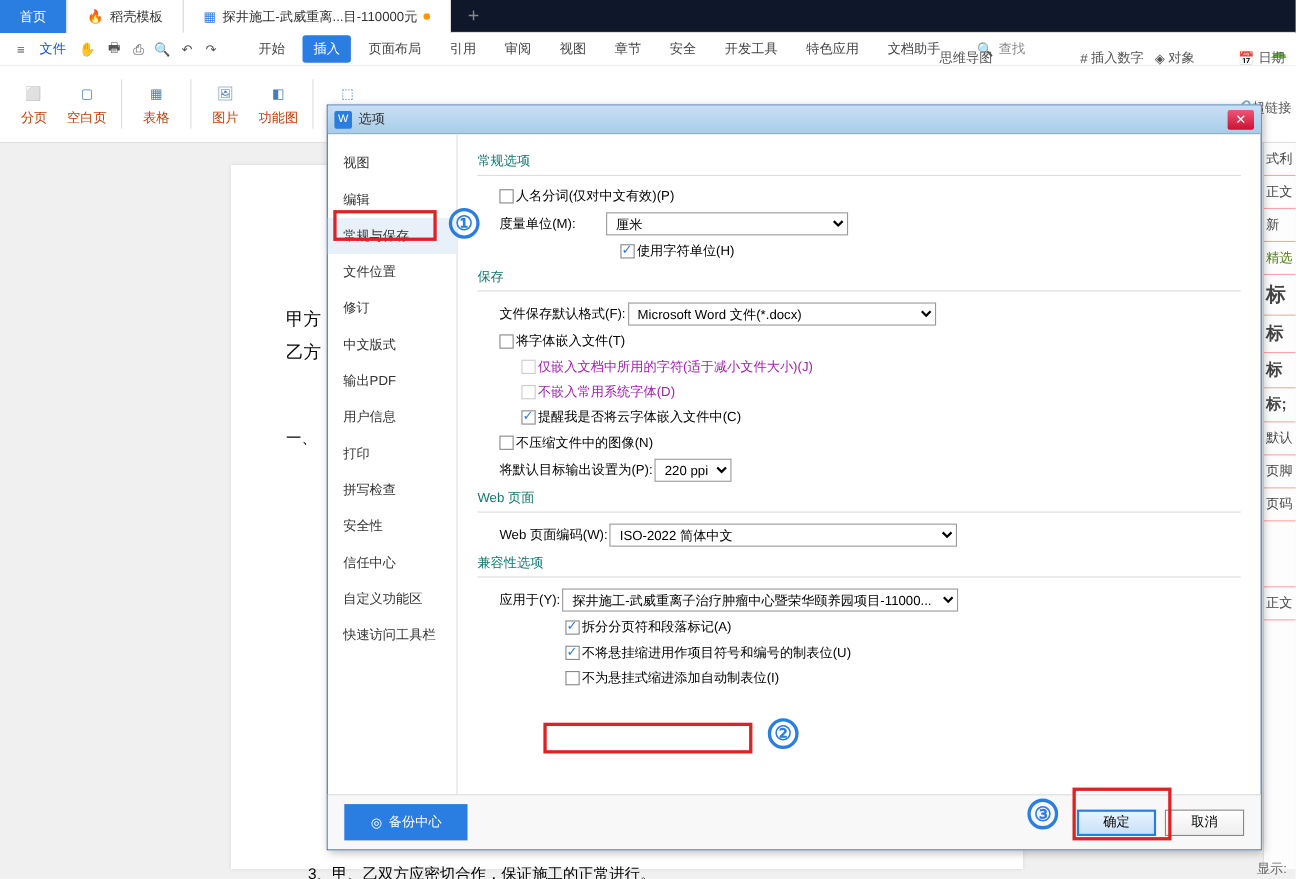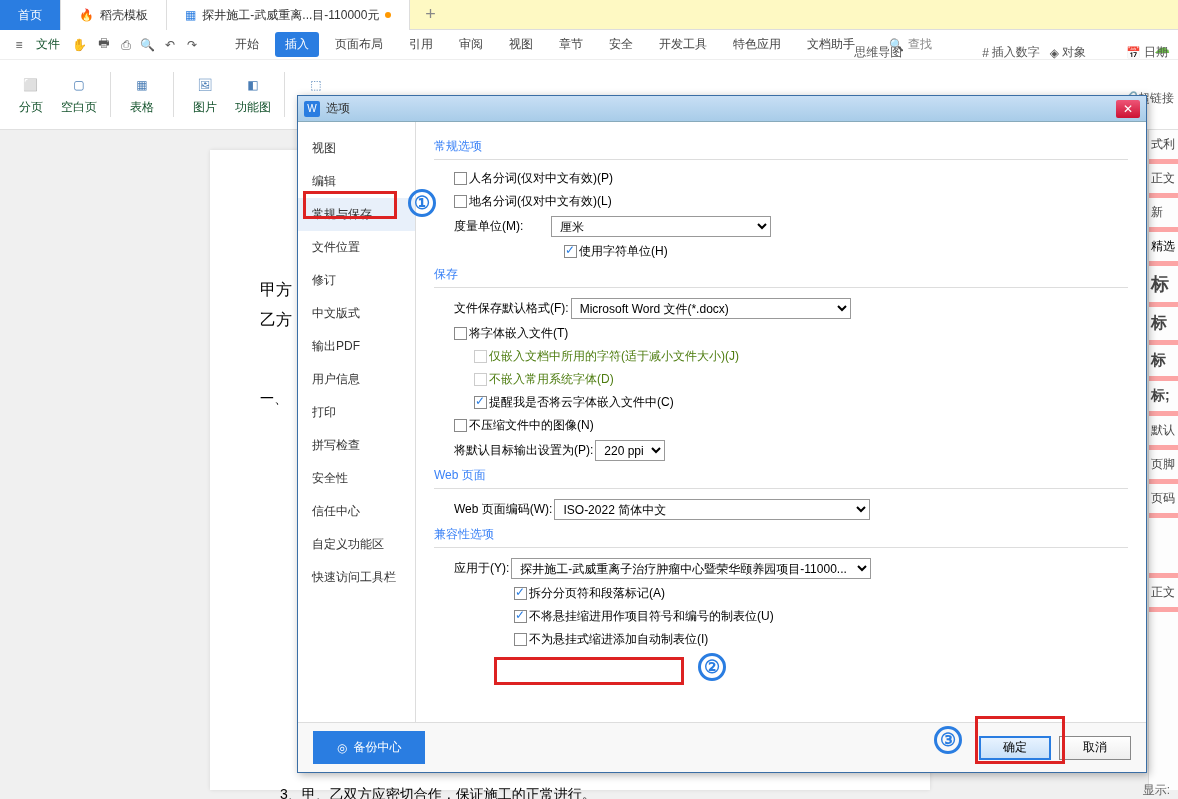--- a/index.html
+++ b/index.html
@@ -1,59 +1,59 @@
 <!DOCTYPE html>
 <html><head>
 <meta charset="utf-8">
 <style>
 *{margin:0;padding:0;box-sizing:border-box;font-family:"Microsoft YaHei","SimSun",sans-serif;font-size:12px}
 body{background:#fff;width:1178px;height:799px;overflow:hidden;position:relative}
-.tabbar{height:30px;background:#fef9c3;display:flex;border-bottom:1px solid #ddd}
+.tabbar{height:30px;background:#0f172a;display:flex;border-bottom:1px solid #ddd}
 .tab{padding:0 18px;height:30px;display:flex;align-items:center;gap:6px;border-right:1px solid #ddd;color:#333;cursor:pointer}
 .tab.active{background:#2a7de1;color:#fff}
 .tab.doc{background:#fff;color:#333}
 .dot{width:6px;height:6px;border-radius:50%;background:#ff9800}
 .tab-add{width:40px;display:flex;align-items:center;justify-content:center;color:#888;font-size:18px}
 .menubar{height:30px;display:flex;align-items:center;padding:0 10px;gap:4px;border-bottom:1px solid #eee}
-.mn{padding:3px 4px;color:#14532d}
+.mn{padding:3px 4px;color:#1d4ed8}
 .mn-icon{width:18px;color:#555;display:flex;justify-content:center}
 .ribbon-tabs{display:flex;gap:6px;margin-left:20px}
 .rtab{padding:4px 10px;color:#444;cursor:pointer;border-radius:3px}
 .rtab.active{background:#2a7de1;color:#fff}
 .search{margin-left:20px;color:#888;display:flex;align-items:center;gap:4px}
 .cloud{position:absolute;right:8px;top:38px;color:#6abd45;font-size:16px}
 .toolbar{height:70px;display:flex;align-items:center;padding:5px 10px;gap:6px;background:#fff;border-bottom:1px solid #e0e0e0}
 .tbtn{display:flex;flex-direction:column;align-items:center;justify-content:center;min-width:42px;height:58px;color:#555;gap:2px;cursor:pointer}
 .tbtn .ico{width:24px;height:24px;display:flex;align-items:center;justify-content:center;color:#4a7db5}
-.tbtn .lbl{font-size:12px;color:#14532d}
+.tbtn .lbl{font-size:12px;color:#c2410c}
 .tb-sep{width:1px;height:45px;background:#ddd;margin:0 4px}
 .tb-right{position:absolute;right:10px;top:44px;display:flex;gap:10px;align-items:center}
 .tb-item{display:flex;align-items:center;gap:3px;color:#555;cursor:pointer}
 .doc-bg{position:absolute;top:130px;left:0;right:0;bottom:0;background:#f0f0f0}
 .page{position:absolute;top:150px;left:210px;width:720px;height:640px;background:#fff;box-shadow:0 0 4px rgba(0,0,0,.1)}
 .page-text{position:absolute;font-size:14px;color:#000}
 .right-panel{position:absolute;right:0;top:130px;width:30px;height:660px;background:#fdfdfd;border-left:1px solid #ddd;font-size:12px;color:#444;overflow:hidden}
-.rp-item{padding:6px 2px;writing-mode:horizontal-tb;white-space:nowrap;border-bottom:5px solid #fca5a5}
+.rp-item{padding:6px 2px;writing-mode:horizontal-tb;white-space:nowrap;border-bottom:1px solid #fca5a5}
 .dialog{position:absolute;top:95px;left:297px;width:850px;height:678px;background:#fff;border:1px solid #3a6ea5;box-shadow:2px 2px 8px rgba(0,0,0,.3)}
 .titlebar{height:26px;background:linear-gradient(#c8dff5,#a8cce8);display:flex;align-items:center;padding:0 6px;color:#333;border-bottom:1px solid #8ab}
 .titlebar .ticon{width:16px;height:16px;background:#2a7de1;color:#fff;display:flex;align-items:center;justify-content:center;font-size:10px;border-radius:2px;margin-right:6px}
 .close-btn{margin-left:auto;width:24px;height:18px;background:linear-gradient(#e57,#c13);color:#fff;display:flex;align-items:center;justify-content:center;border-radius:2px;cursor:pointer;font-size:11px}
 .dlg-body{display:flex;height:600px}
 .sidebar{width:118px;border-right:1px solid #ddd;padding-top:10px}
 .sb-item{padding:8px 14px;color:#333;cursor:pointer}
 .sb-item.active{background:#e8f0fa}
 .content{flex:1;padding:10px 18px;overflow:auto}
-.section-title{color:#3b82f6;margin:6px 0 10px 0;border-bottom:1px solid #ddd;padding-bottom:4px}
+.section-title{color:#0f766e;margin:6px 0 10px 0;border-bottom:1px solid #ddd;padding-bottom:4px}
 .row{display:flex;align-items:center;margin:6px 0;gap:2px}
 .row.indent{margin-left:20px}
 .row.indent2{margin-left:40px}
 .chk{width:13px;height:13px;border:1px solid #888;background:#fff;display:inline-block;flex-shrink:0}
 .chk.checked{background:#fff;position:relative}
 .chk.checked::after{content:"✓";position:absolute;top:-3px;left:0;color:#2a7de1;font-size:12px}
-.lbl-d{color:#4d7c0f}
+.lbl-d{color:#a21caf}
 select,input[type=text]{height:21px;border:1px solid #999;background:#fff;padding:0 4px;font-size:12px}
 .badge{position:absolute;width:28px;height:28px;border:3px solid #2a7de1;border-radius:50%;color:#2a7de1;display:flex;align-items:center;justify-content:center;font-size:18px;font-weight:bold;pointer-events:none}
 .red-box{position:absolute;border:3px solid #d22;pointer-events:none}
 .dlg-footer{position:absolute;bottom:0;left:0;right:0;height:50px;display:flex;align-items:center;padding:0 15px;border-top:1px solid #ddd;background:#f8f8f8}
 .backup-btn{background:#2a7de1;color:#fff;padding:8px 24px;cursor:pointer;display:flex;align-items:center;gap:6px}
 .dlg-btn{width:72px;height:24px;border:1px solid #888;background:linear-gradient(#fefefe,#eee);cursor:pointer;display:flex;align-items:center;justify-content:center;margin-left:8px}
 .dlg-btn.primary{border:2px solid #2a7de1;background:linear-gradient(#e8f3ff,#c8e0f8)}
 .status{position:absolute;bottom:0;right:8px;color:#666;font-size:12px}
 </style>
 </head>
@@ -157,21 +157,21 @@
   <div class="page-text" style="top:130px;left:50px;font-size:16px">甲方</div>
   <div class="page-text" style="top:160px;left:50px;font-size:16px">乙方</div>
   <div class="page-text" style="top:240px;left:50px;font-size:14px">一、</div>
   <div class="page-text" style="top:636px;left:70px;font-size:14px">3、甲、乙双方应密切合作，保证施工的正常进行。</div>
 </div>
 
 <div class="right-panel">
   <div class="rp-item">式利</div>
   <div class="rp-item">正文</div>
   <div class="rp-item">新</div>
-  <div class="rp-item" style="color:#000000">精选</div>
+  <div class="rp-item" style="color:#4d7c0f">精选</div>
   <div class="rp-item" style="font-size:18px;font-weight:bold">标</div>
   <div class="rp-item" style="font-size:16px;font-weight:bold">标</div>
   <div class="rp-item" style="font-size:15px;font-weight:bold">标</div>
   <div class="rp-item" style="font-size:14px;font-weight:bold">标;</div>
   <div class="rp-item">默认</div>
   <div class="rp-item">页脚</div>
   <div class="rp-item">页码</div>
   <div class="rp-item" style="height:60px"></div>
   <div class="rp-item">正文</div>
 </div>
@@ -201,24 +201,20 @@
       <div class="sb-item">自定义功能区</div>
       <div class="sb-item">快速访问工具栏</div>
     </div>
     <div class="content">
       <div class="section-title">常规选项</div>
       <div class="row indent">
           <span class="chk"></span>
           <span>人名分词(仅对中文有效)(P)</span>
         </div>
       <div class="row indent">
-          <span class="chk"></span>
-          <span>地名分词(仅对中文有效)(L)</span>
-        </div>
-      <div class="row indent">
           <span style="width:95px">度量单位(M):</span>
           <select style="width:220px"><option>厘米</option></select>
         </div>
       <div class="row" style="margin-left:130px">
           <span class="chk checked"></span>
           <span>使用字符单位(H)</span>
         </div>
 
       <div class="section-title">保存</div>
       <div class="row indent">

